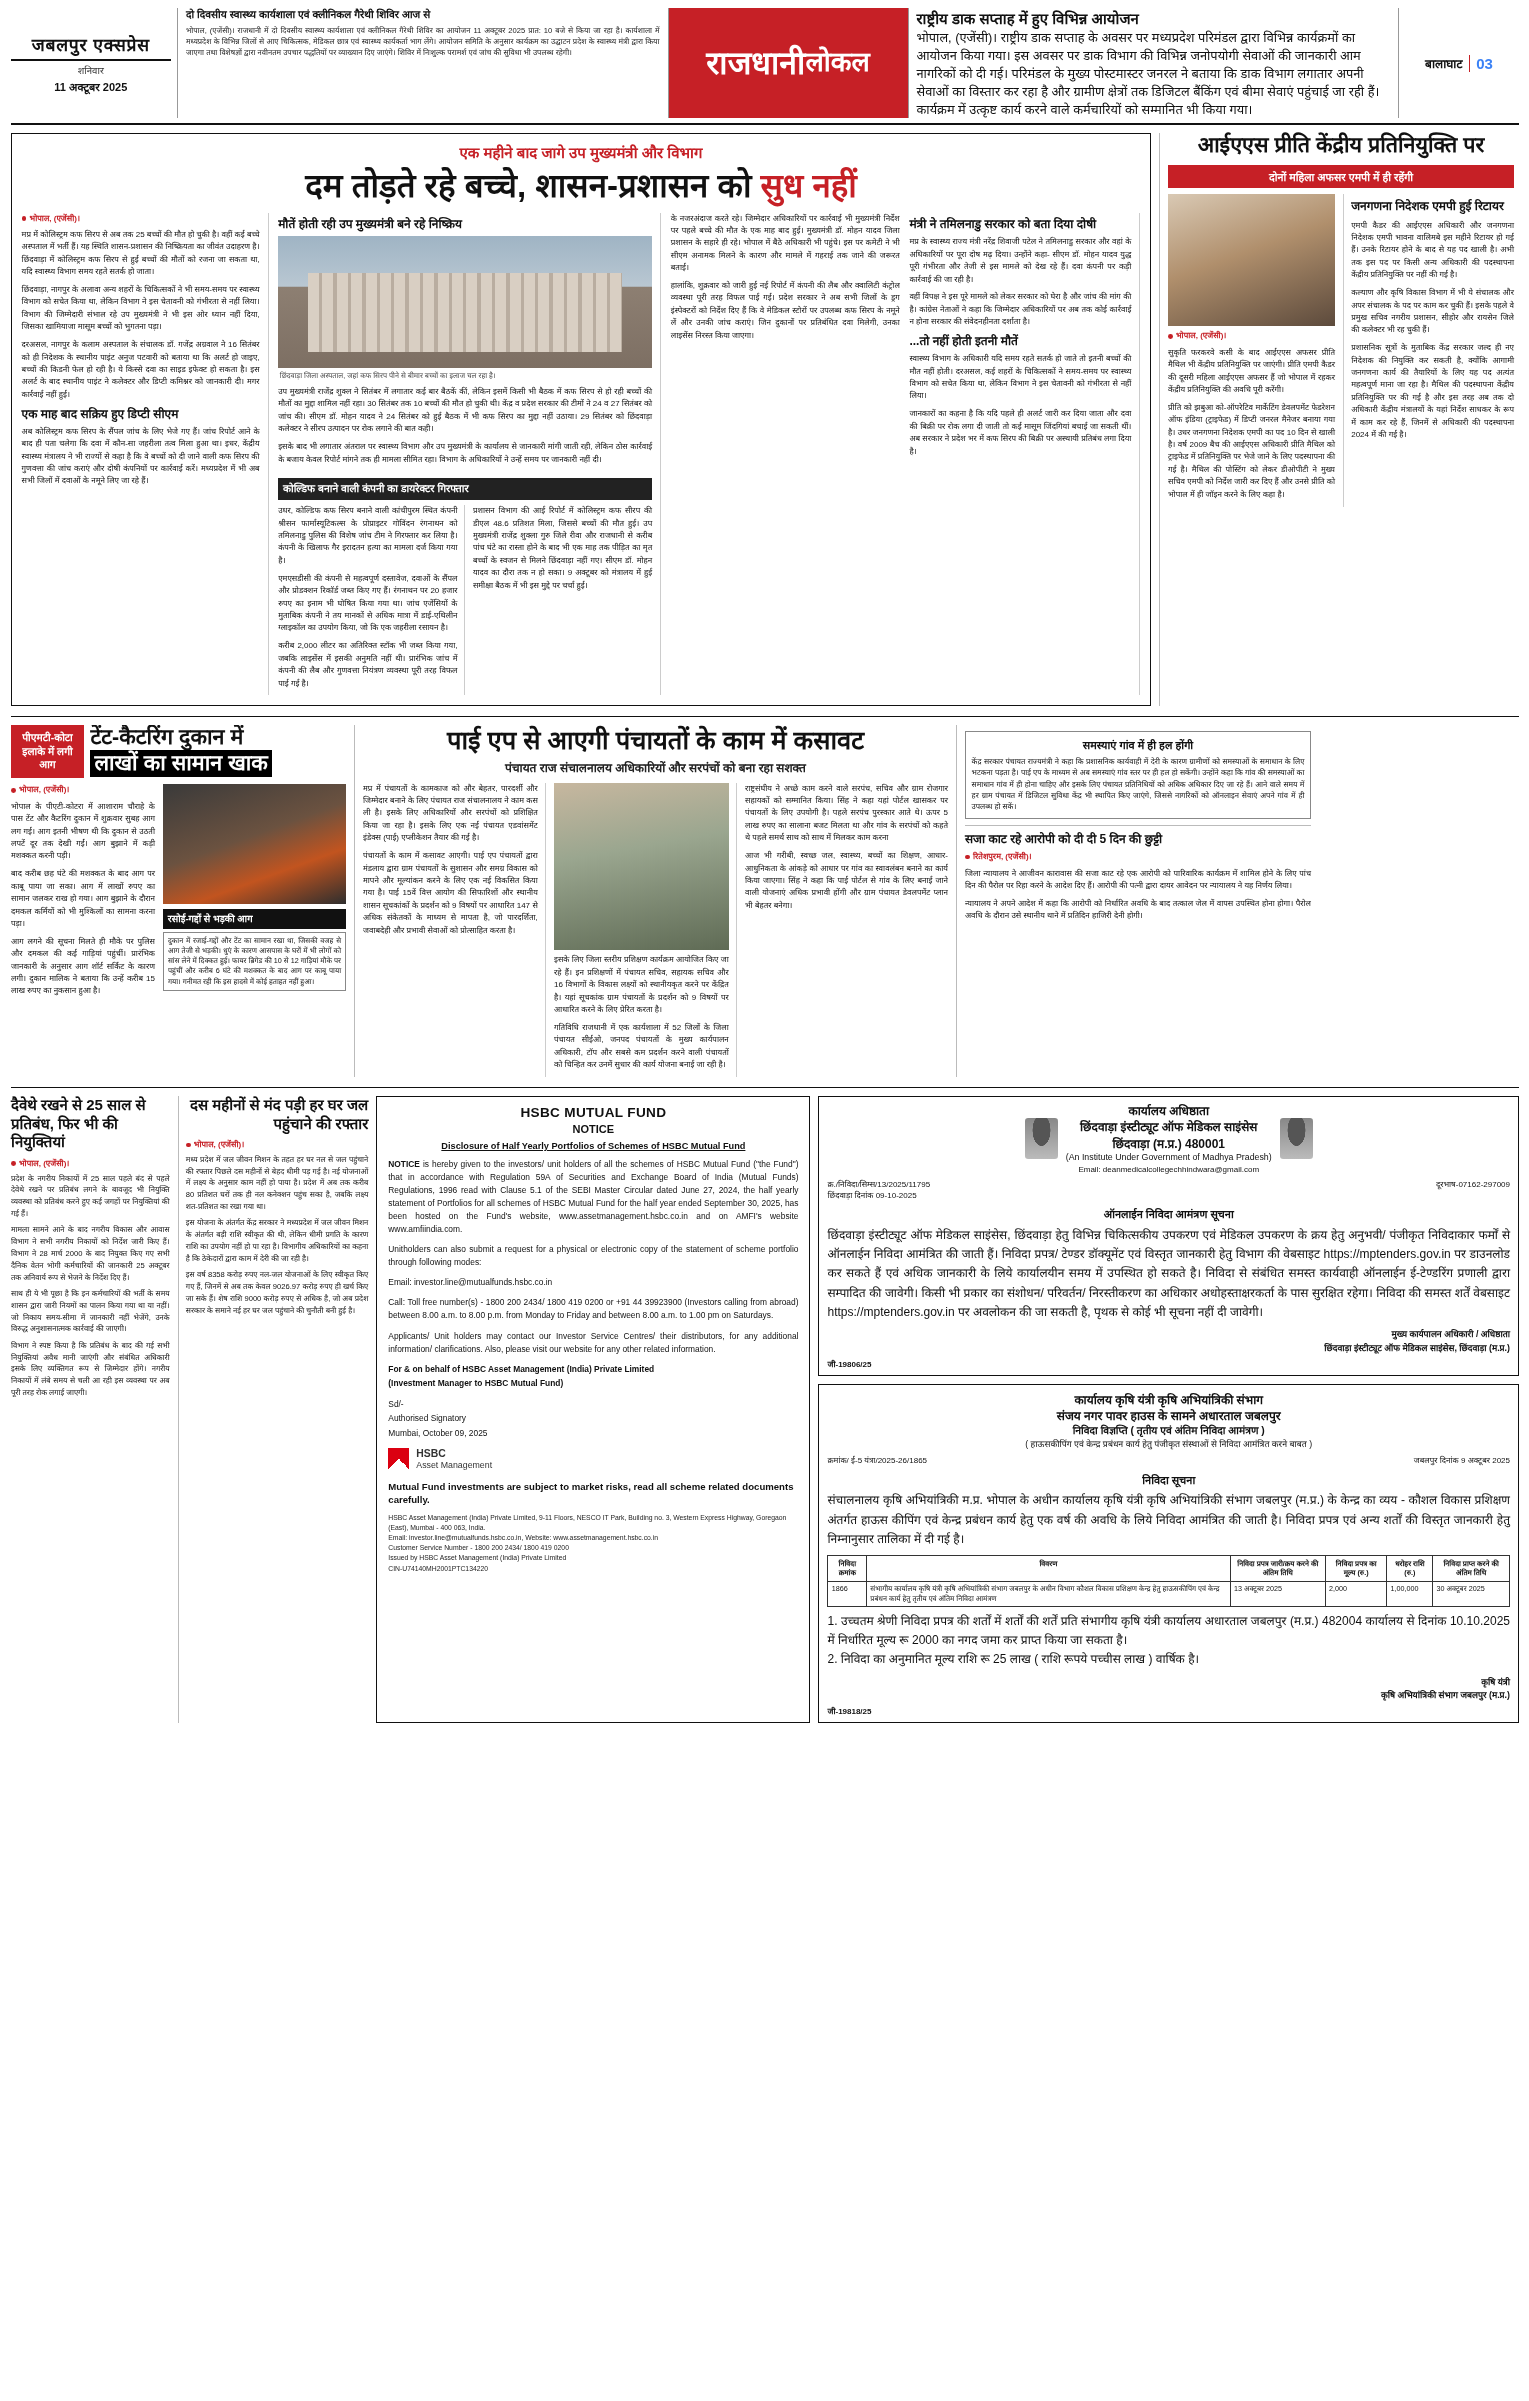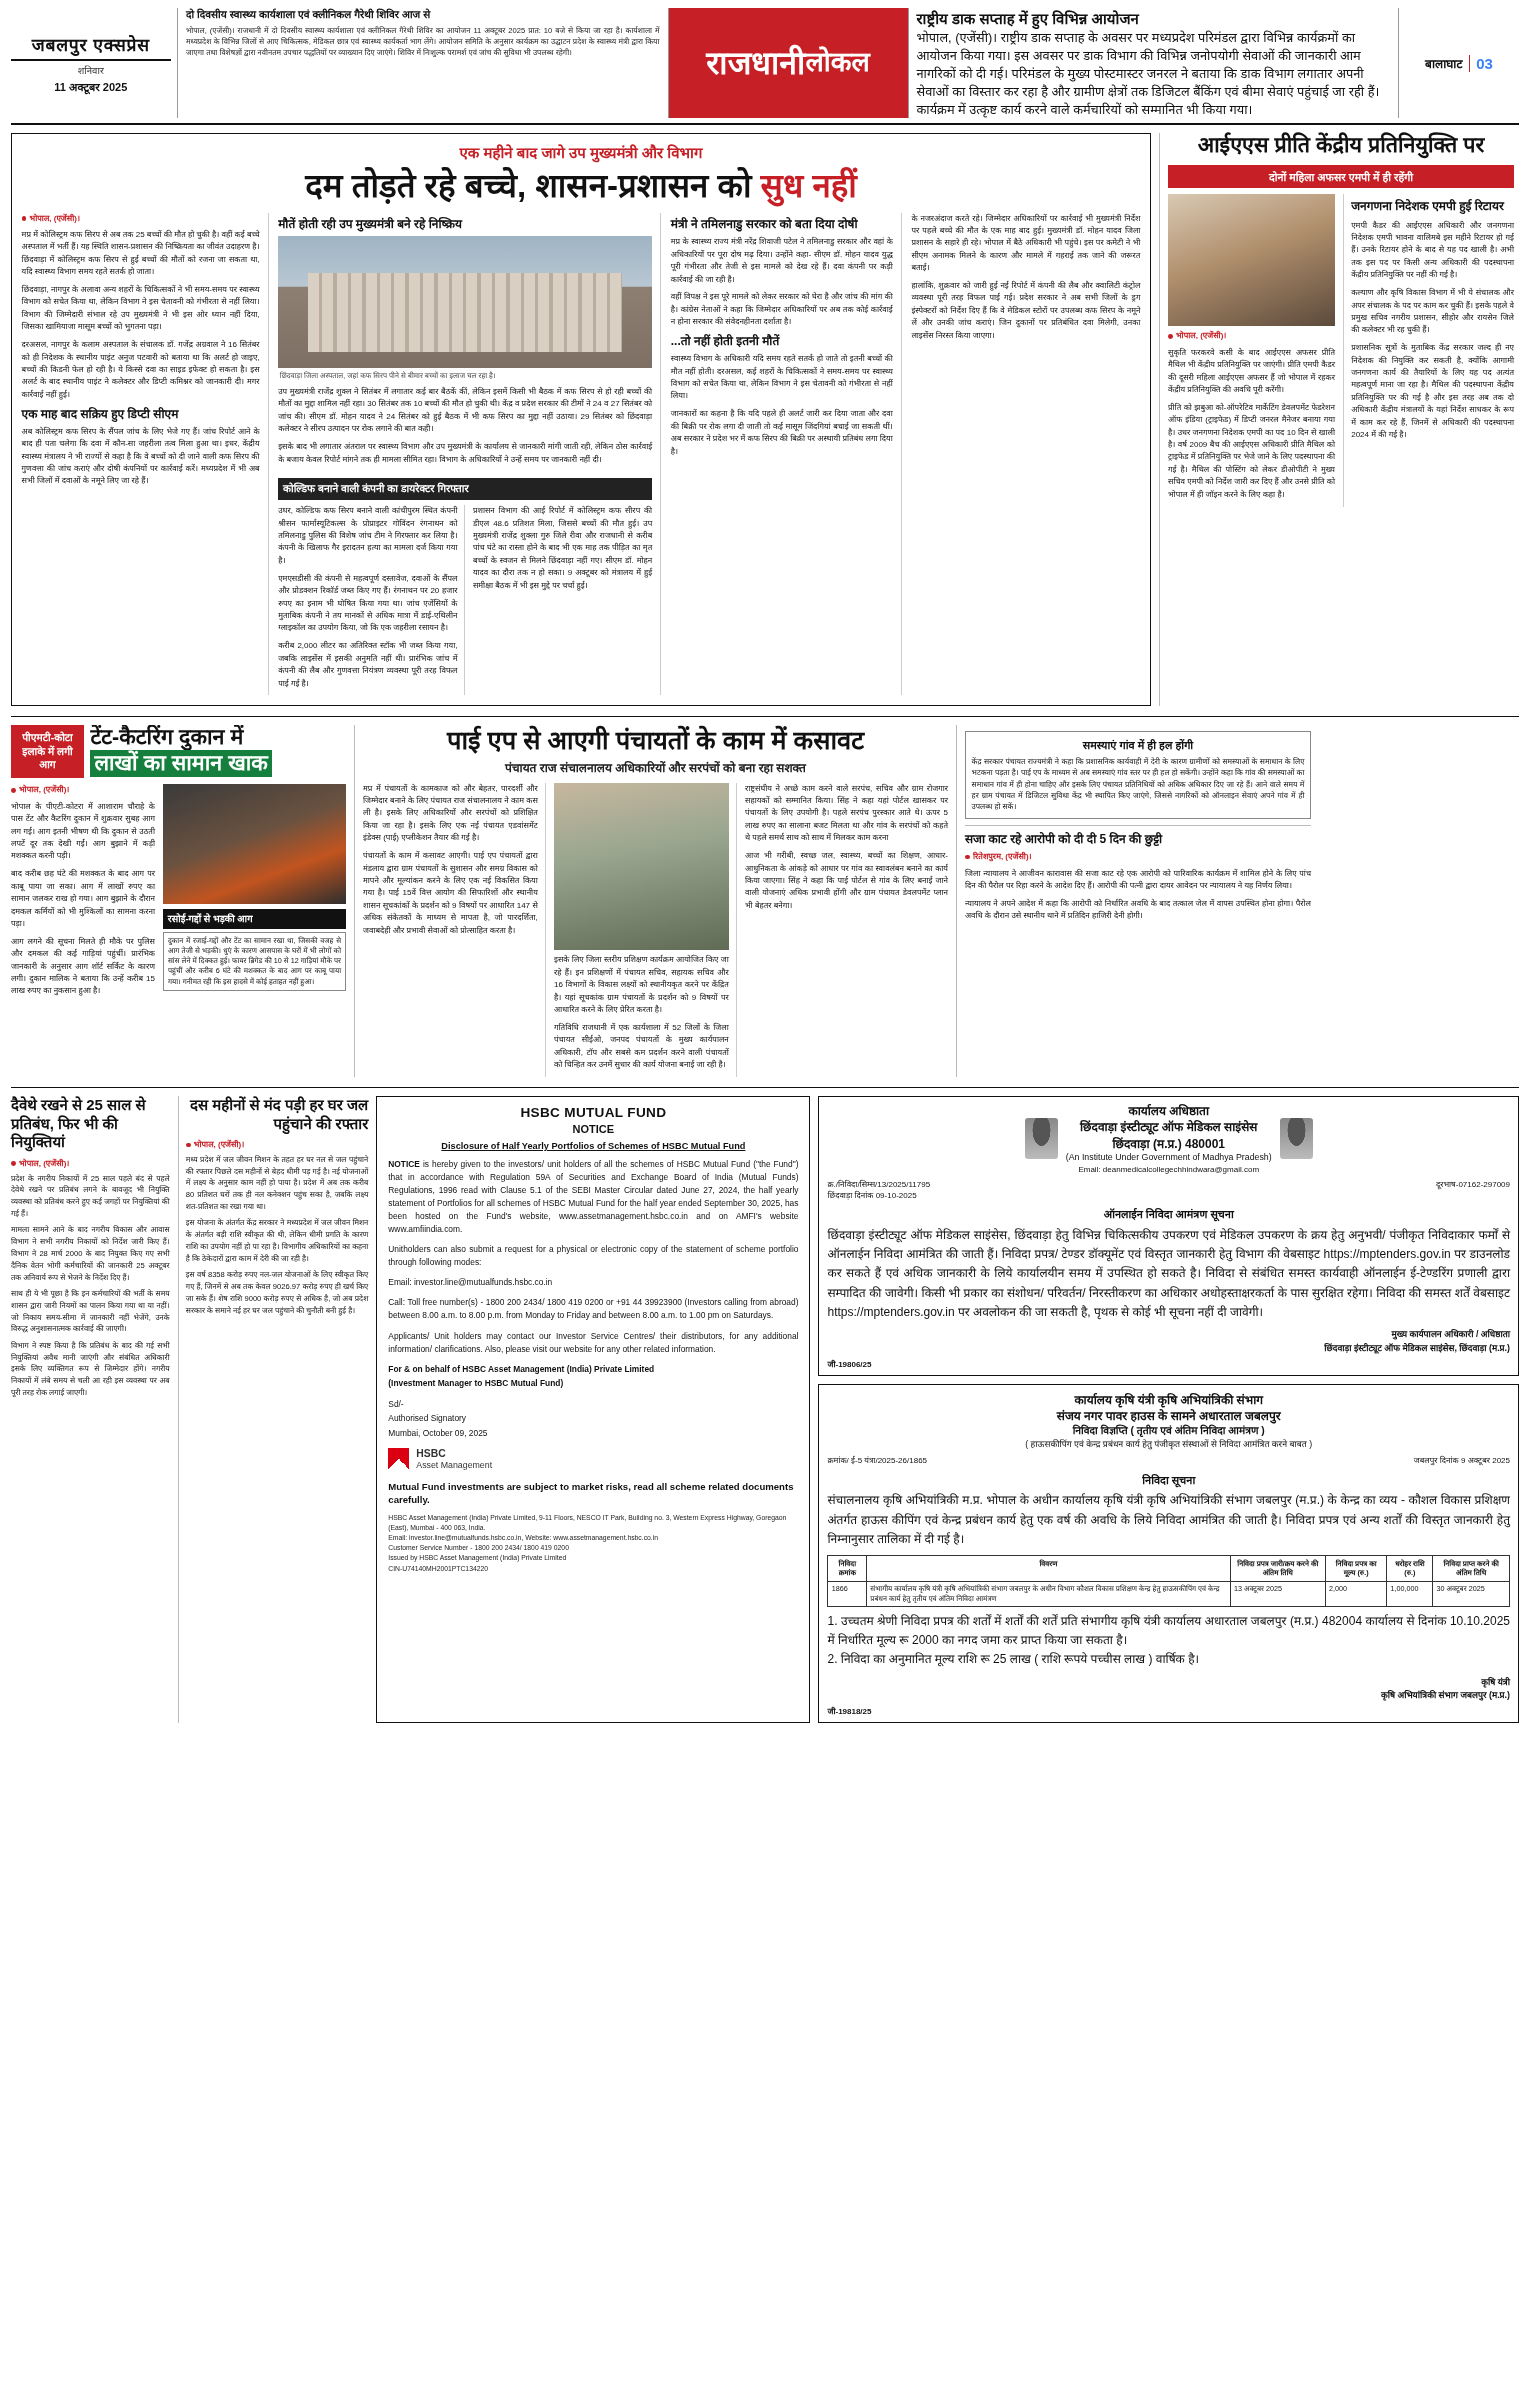--- a/index.html
+++ b/index.html
@@ -79,21 +79,21 @@
 
   
   .band2 { display:flex; gap:8px; margin-top: 9.6px; border-top:1.6px solid #111; padding-top:8px; }
   .b2-a { width: 335px; }
   .b2-b { width: 594px; border-left:0.8px solid #bbb; padding-left:8px;}
   .b2-c { width: 355px; border-left:0.8px solid #bbb; padding-left:8px;}
 
   .redflag { background:#c62026; color:#fff; font-size:10.4px; font-weight:bold; text-align:center;
     padding:6.4px 3.2px; width:73px; line-height:1.3; float:left; margin-right:6.4px; }
   .b2-title { font-size: 21.5px; font-weight:bold; line-height:1.18; }
-  .b2-title .blk { background:#15803d; color:#fff; padding:0.8px 4px; display:inline-block;}
+  .b2-title .blk { background:#000000; color:#fff; padding:0.8px 4px; display:inline-block;}
   .b2-cols { display:flex; gap:8px; margin-top:6.4px; }
   .b2-col { font-size:8px; line-height:1.55; text-align:justify; }
   .b2-col p { margin-bottom:5.6px; }
 
   .b2-bighead { font-size: 25.5px; font-weight:bold; text-align:center; line-height:1.2; }
   .b2-bigsub { font-size: 12px; font-weight:bold; text-align:center; margin-top:4px; color:#222;}
 
   .boxcap { border:0.8px solid #888; padding:3.2px 4px; font-size:7.2px; line-height:1.4; margin-top:3.2px; }
   .capbar { background:#111; color:#fff; font-size:9.6px; font-weight:bold; padding:2.4px 4.8px; margin-top:4.8px;}
 
@@ -210,32 +210,32 @@
                 <p>उधर, कोल्डिफ कफ सिरप बनाने वाली कांचीपुरम स्थित कंपनी श्रीसन फार्मास्यूटिकल्स के प्रोप्राइटर गोविंदन रंगनाथन को तमिलनाडु पुलिस की विशेष जांच टीम ने गिरफ्तार कर लिया है। कंपनी के खिलाफ गैर इरादतन हत्या का मामला दर्ज किया गया है।</p>
                 <p>एमएसडीसी की कंपनी से महत्वपूर्ण दस्तावेज, दवाओं के सैंपल और प्रोडक्शन रिकॉर्ड जब्त किए गए हैं। रंगनाथन पर 20 हजार रुपए का इनाम भी घोषित किया गया था। जांच एजेंसियों के मुताबिक कंपनी ने तय मानकों से अधिक मात्रा में डाई-एथिलीन ग्लाइकॉल का उपयोग किया, जो कि एक जहरीला रसायन है।</p>
                 <p>करीब 2,000 लीटर का अतिरिक्त स्टॉक भी जब्त किया गया, जबकि लाइसेंस में इसकी अनुमति नहीं थी। प्रारंभिक जांच में कंपनी की लैब और गुणवत्ता नियंत्रण व्यवस्था पूरी तरह विफल पाई गई है।</p>
               </div>
               <div style="flex:1">
                 <p>प्रशासन विभाग की आई रिपोर्ट में कोलिस्ट्रम कफ सीरप की डीएल 48.6 प्रतिशत मिला, जिससे बच्चों की मौत हुई। उप मुख्यमंत्री राजेंद्र शुक्ला गुरु जिले रीवा और राजधानी से करीब पांच घंटे का रास्ता होने के बाद भी एक माह तक पीड़ित का मृत बच्चों के स्वजन से मिलने छिंदवाड़ा नहीं गए। सीएम डॉ. मोहन यादव का दौरा तक न हो सका। 9 अक्टूबर को मंत्रालय में हुई समीक्षा बैठक में भी इस मुद्दे पर चर्चा हुई।</p>
               </div>
             </div>
           </div>
 
+          <div class="lc lc4">
+            <p>के नजरअंदाज करते रहे। जिम्मेदार अधिकारियों पर कार्रवाई भी मुख्यमंत्री निर्देश पर पहले बच्चे की मौत के एक माह बाद हुई। मुख्यमंत्री डॉ. मोहन यादव जिला प्रशासन के सहारे ही रहे। भोपाल में बैठे अधिकारी भी पहुंचे। इस पर कमेटी ने भी सीएम अनामक मिलने के कारण और मामले में गहराई तक जाने की जरूरत बताई।</p>
+            <p>हालांकि, शुक्रवार को जारी हुई नई रिपोर्ट में कंपनी की लैब और क्वालिटी कंट्रोल व्यवस्था पूरी तरह विफल पाई गई। प्रदेश सरकार ने अब सभी जिलों के ड्रग इंस्पेक्टरों को निर्देश दिए हैं कि वे मेडिकल स्टोरों पर उपलब्ध कफ सिरप के नमूने लें और उनकी जांच कराएं। जिन दुकानों पर प्रतिबंधित दवा मिलेगी, उनका लाइसेंस निरस्त किया जाएगा।</p>
+          </div>
+
           <div class="lc lc3">
             <div class="subhead">मंत्री ने तमिलनाडु सरकार को बता दिया दोषी</div>
             <p>मप्र के स्वास्थ्य राज्य मंत्री नरेंद्र शिवाजी पटेल ने तमिलनाडु सरकार और वहां के अधिकारियों पर पूरा दोष मढ़ दिया। उन्होंने कहा- सीएम डॉ. मोहन यादव युद्ध पूरी गंभीरता और तेजी से इस मामले को देख रहे हैं। दवा कंपनी पर कड़ी कार्रवाई की जा रही है।</p>
             <p>वहीं विपक्ष ने इस पूरे मामले को लेकर सरकार को घेरा है और जांच की मांग की है। कांग्रेस नेताओं ने कहा कि जिम्मेदार अधिकारियों पर अब तक कोई कार्रवाई न होना सरकार की संवेदनहीनता दर्शाता है।</p>
             <div class="subhead">...तो नहीं होती इतनी मौतें</div>
             <p>स्वास्थ्य विभाग के अधिकारी यदि समय रहते सतर्क हो जाते तो इतनी बच्चों की मौत नहीं होती। दरअसल, कई शहरों के चिकित्सकों ने समय-समय पर स्वास्थ्य विभाग को सचेत किया था, लेकिन विभाग ने इस चेतावनी को गंभीरता से नहीं लिया।</p>
             <p>जानकारों का कहना है कि यदि पहले ही अलर्ट जारी कर दिया जाता और दवा की बिक्री पर रोक लगा दी जाती तो कई मासूम जिंदगियां बचाई जा सकती थीं। अब सरकार ने प्रदेश भर में कफ सिरप की बिक्री पर अस्थायी प्रतिबंध लगा दिया है।</p>
-          </div>
-
-          <div class="lc lc4">
-            <p>के नजरअंदाज करते रहे। जिम्मेदार अधिकारियों पर कार्रवाई भी मुख्यमंत्री निर्देश पर पहले बच्चे की मौत के एक माह बाद हुई। मुख्यमंत्री डॉ. मोहन यादव जिला प्रशासन के सहारे ही रहे। भोपाल में बैठे अधिकारी भी पहुंचे। इस पर कमेटी ने भी सीएम अनामक मिलने के कारण और मामले में गहराई तक जाने की जरूरत बताई।</p>
-            <p>हालांकि, शुक्रवार को जारी हुई नई रिपोर्ट में कंपनी की लैब और क्वालिटी कंट्रोल व्यवस्था पूरी तरह विफल पाई गई। प्रदेश सरकार ने अब सभी जिलों के ड्रग इंस्पेक्टरों को निर्देश दिए हैं कि वे मेडिकल स्टोरों पर उपलब्ध कफ सिरप के नमूने लें और उनकी जांच कराएं। जिन दुकानों पर प्रतिबंधित दवा मिलेगी, उनका लाइसेंस निरस्त किया जाएगा।</p>
           </div>
         </div>
       </div>
     </div>
 
     <div class="col-right">
       <div class="r-head">आईएएस प्रीति केंद्रीय प्रतिनियुक्ति पर</div>
       <div class="r-sub">दोनों महिला अफसर एमपी में ही रहेंगी</div>
       <div class="r-body">
         <div class="r-col r-c1">

